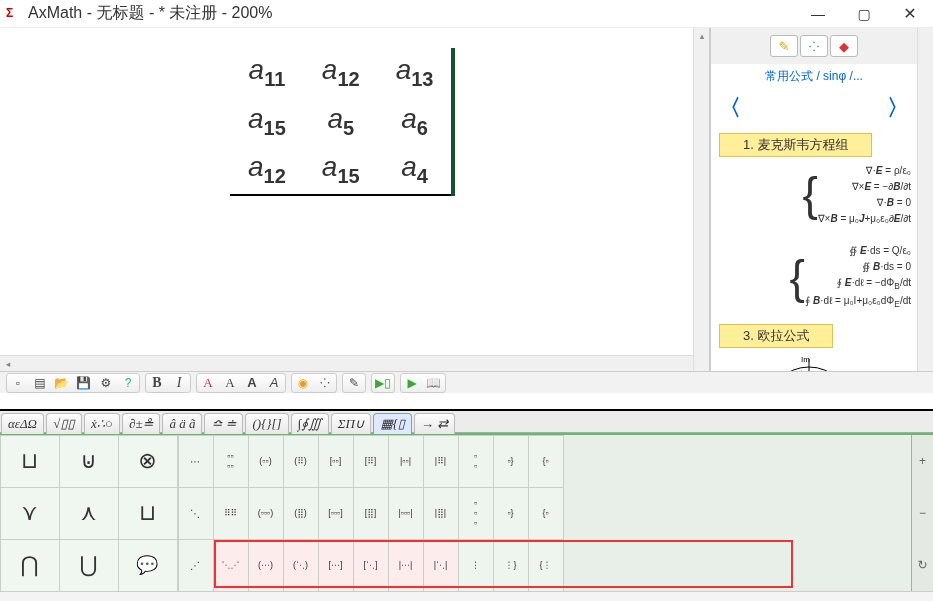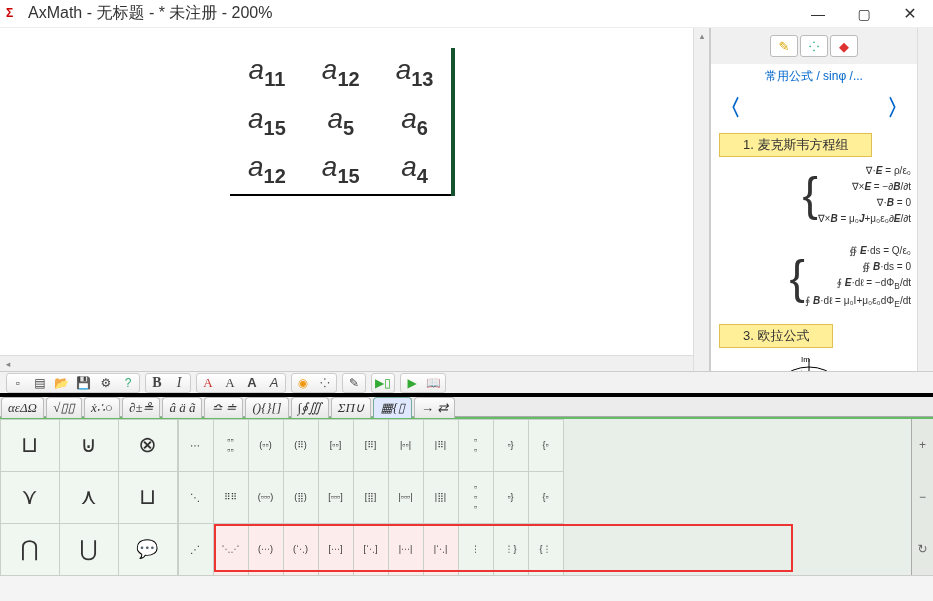--- a/index.html
+++ b/index.html
@@ -42,21 +42,21 @@
 .euler-svg { margin-left:20px; }
 
 .toolbar-area { height: 22px; background: #f2f2f2; border-top: 1px solid #ccc; display: flex; align-items: center; padding: 0 4px; gap: 1px; }
 .tb-group { display: flex; align-items: center; height: 20px; border: 1px solid #ccc; border-radius: 3px; background: linear-gradient(#fff,#eee); margin: 0 2px; }
 .tb-btn { width: 22px; height: 18px; display: flex; align-items: center; justify-content: center; font-size: 12px; color: #444; }
 .tb-btn.b { font-weight: bold; font-family: "Times New Roman"; font-size: 14px; }
 .tb-btn.i { font-style: italic; font-family: "Times New Roman"; font-size: 14px; }
 .tb-btn.aa { font-family: "Times New Roman"; font-size: 13px; }
 .tb-btn.col { color: #e91; }
 
-.tab-strip { height: 24px; background: #ececec; border-top: 4px solid #000000; border-bottom: 1px solid #aaa; display: flex; align-items: center; }
+.tab-strip { height: 24px; background: #ececec; border-top: 2px solid #000000; border-bottom: 1px solid #aaa; display: flex; align-items: flex-start; margin-top: 16px; }
 .tab { padding: 2px 6px; border: 1px solid #bbb; border-bottom: none; margin: 2px 1px 0 1px; border-radius: 4px 4px 0 0; background: linear-gradient(#fdfdfd,#e8e8e8); font-family: "Times New Roman", serif; font-size: 13px; font-style: italic; display: flex; align-items: center; min-width: 36px; justify-content: center; }
 .tab.active { background: #dfe8ff; border-color: #7a9; }
 
 .symbol-area { height: 158px; background: #e8efe8; display: flex; border-top: 2px solid #6b6; }
 .sym-left { width: 178px; border-right: 1px solid #aaa; display: flex; flex-direction: column; }
 .sym-left-row { flex: 1; display: flex; }
 .sym-left-cell { flex: 1; border: 1px solid #c8d0c8; margin:-0.5px; display: flex; align-items: center; justify-content: center; font-family: "Times New Roman", serif; font-size: 22px; background:#f0f6f0; }
 .sym-left-cell.chat { color:#3bc1e8; font-size:18px; }
 
 .sym-main { flex: 1; position: relative; display:flex; flex-direction:column; }

